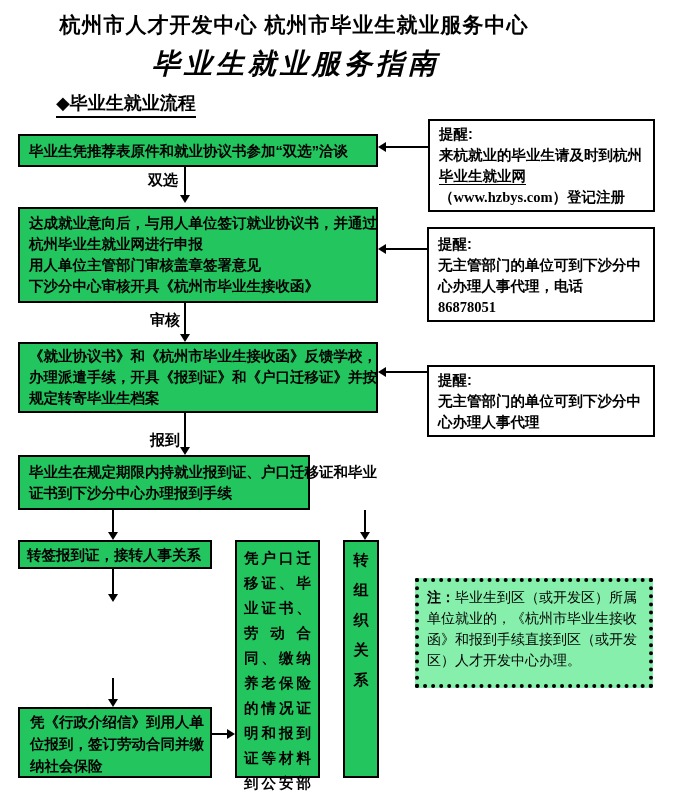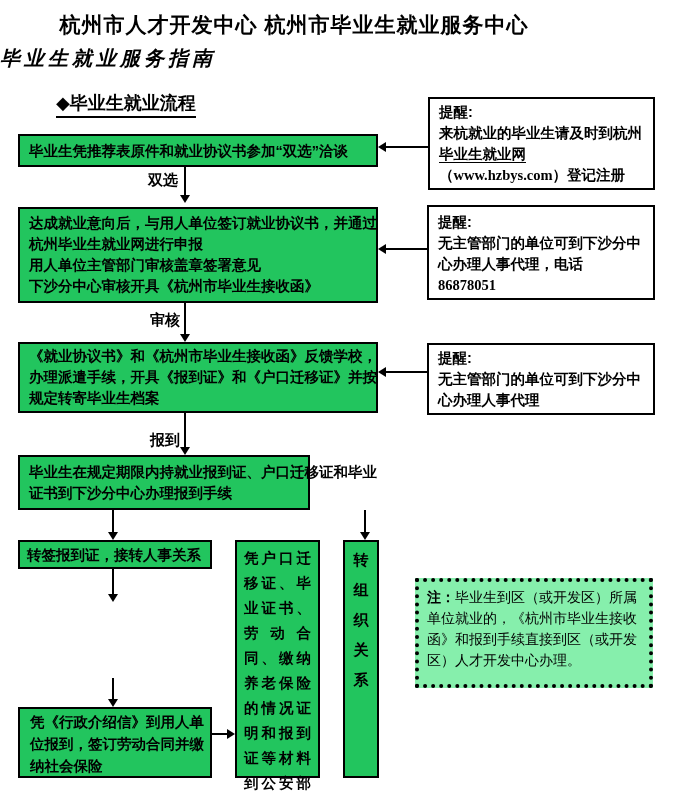--- a/index.html
+++ b/index.html
@@ -6,36 +6,36 @@
   .page {
     position:relative; width:679px; height:799px; background:#ffffff;
     font-family:"Liberation Sans","DejaVu Sans",sans-serif; color:#000;
     overflow:hidden;
   }
   .org-title {
     position:absolute; left:0; top:11px; width:588px; text-align:center;
     font-size:21px; font-weight:bold; letter-spacing:1px; white-space:nowrap;
   }
   .doc-title {
-    position:absolute; left:0; top:45px; width:592px; text-align:left;
+    position:absolute; left:0; top:45px; width:592px; text-align:center;
     font-family:"Liberation Serif","DejaVu Serif",serif; font-style:italic;
-    font-size:20px; font-weight:bold; letter-spacing:4px; white-space:nowrap;
+    font-size:28px; font-weight:bold; letter-spacing:4px; white-space:nowrap;
   }
   .section-header {
     position:absolute; left:56px; top:91px; font-size:18px; font-weight:bold;
     border-bottom:2px solid #000; padding-bottom:1px; white-space:nowrap;
   }
   .fbox {
     position:absolute; box-sizing:border-box; border:2px solid #000; background:#22c55e;
     font-size:14.5px; font-weight:bold;
   }
   .fbox .ln { white-space:nowrap; line-height:21px; }
   .rbox {
     position:absolute; box-sizing:border-box; border:2px solid #000; background:#fff;
-    font-size:14.5px; font-weight:bold; line-height:21px; padding:4px 9px;
+    font-size:14.5px; font-weight:bold; line-height:21px; padding:4px 9px;margin-top:22px;
   }
   .edge-label { position:absolute; font-size:15px; font-weight:bold; white-space:nowrap; }
   .vl { position:absolute; width:0; border-left:2px solid #000; }
   .hl { position:absolute; height:0; border-top:2px solid #000; }
   .ah-d { position:absolute; width:0; height:0; border-left:5px solid transparent; border-right:5px solid transparent; border-top:8px solid #000; }
   .ah-l { position:absolute; width:0; height:0; border-top:5px solid transparent; border-bottom:5px solid transparent; border-right:8px solid #000; }
   .ah-r { position:absolute; width:0; height:0; border-top:5px solid transparent; border-bottom:5px solid transparent; border-left:8px solid #000; }
   .u { text-decoration:underline; text-underline-offset:3px; }
   .serif { font-family:"Liberation Serif","DejaVu Serif",serif; }
   .notebox {

